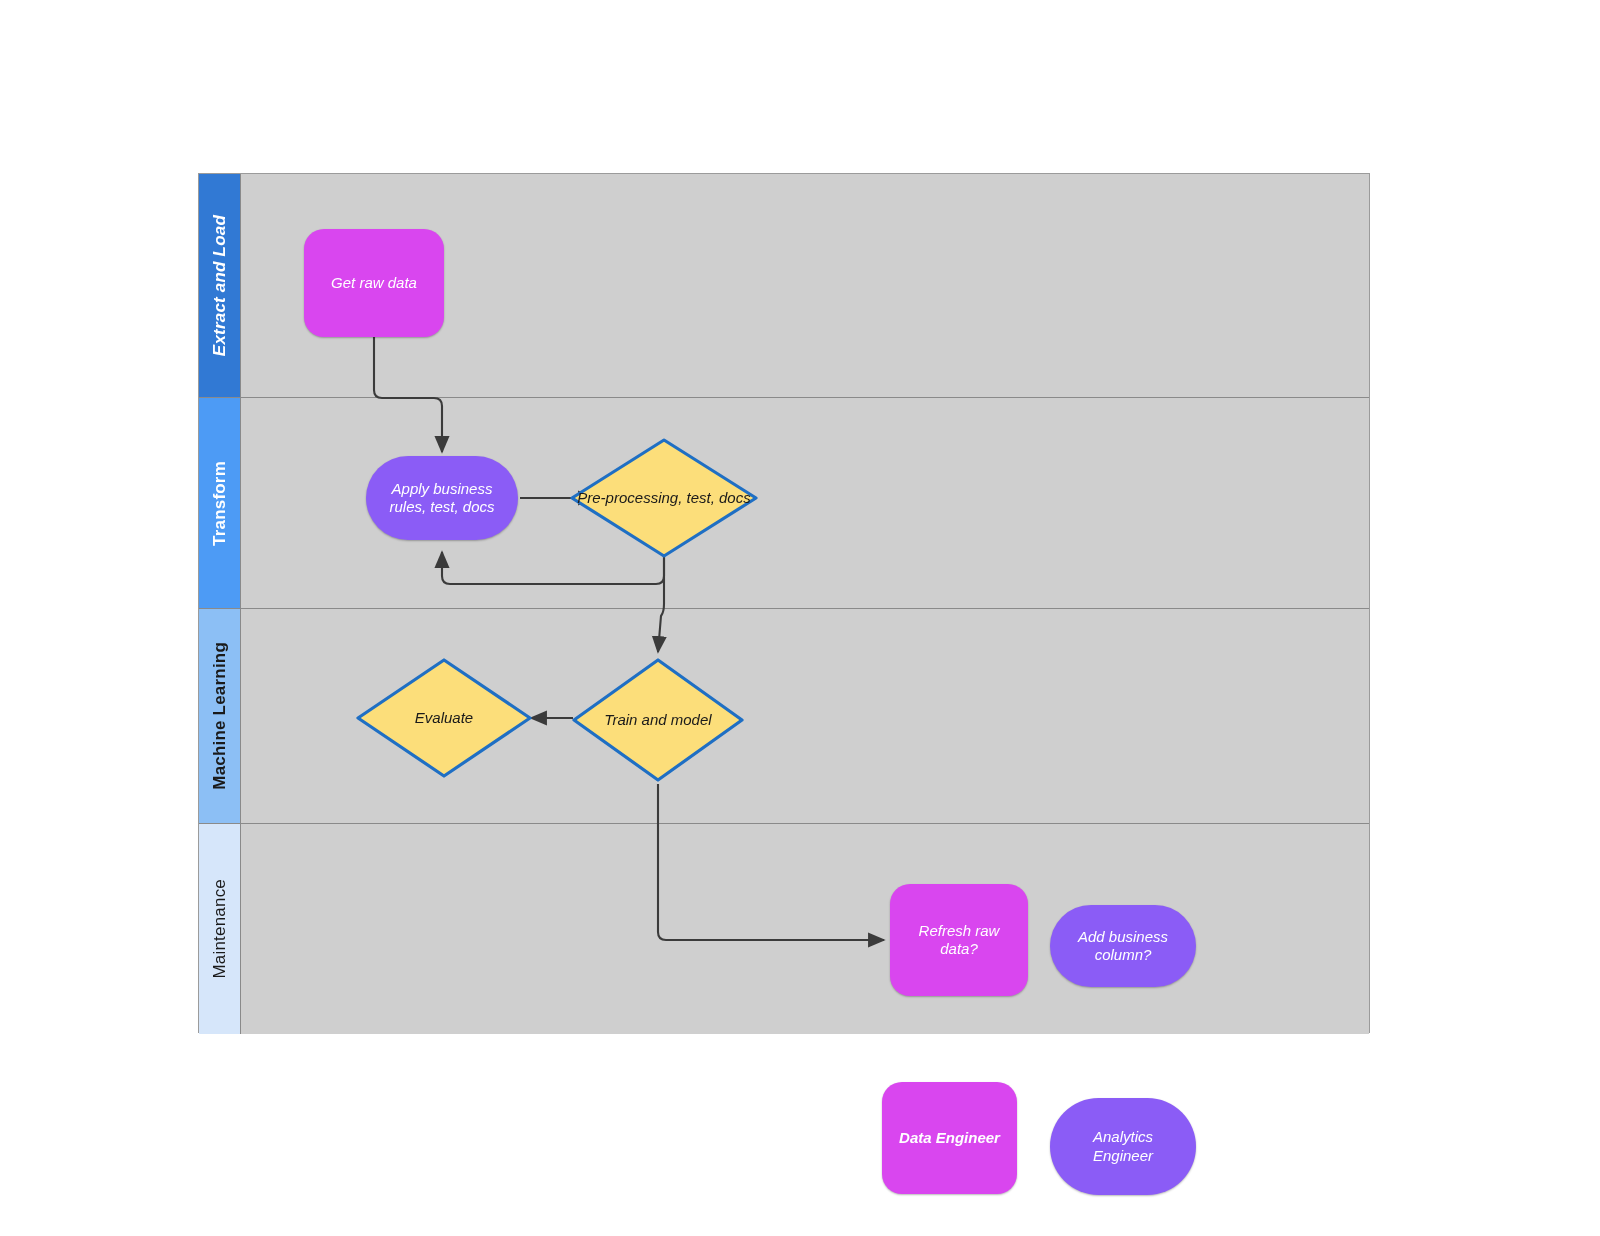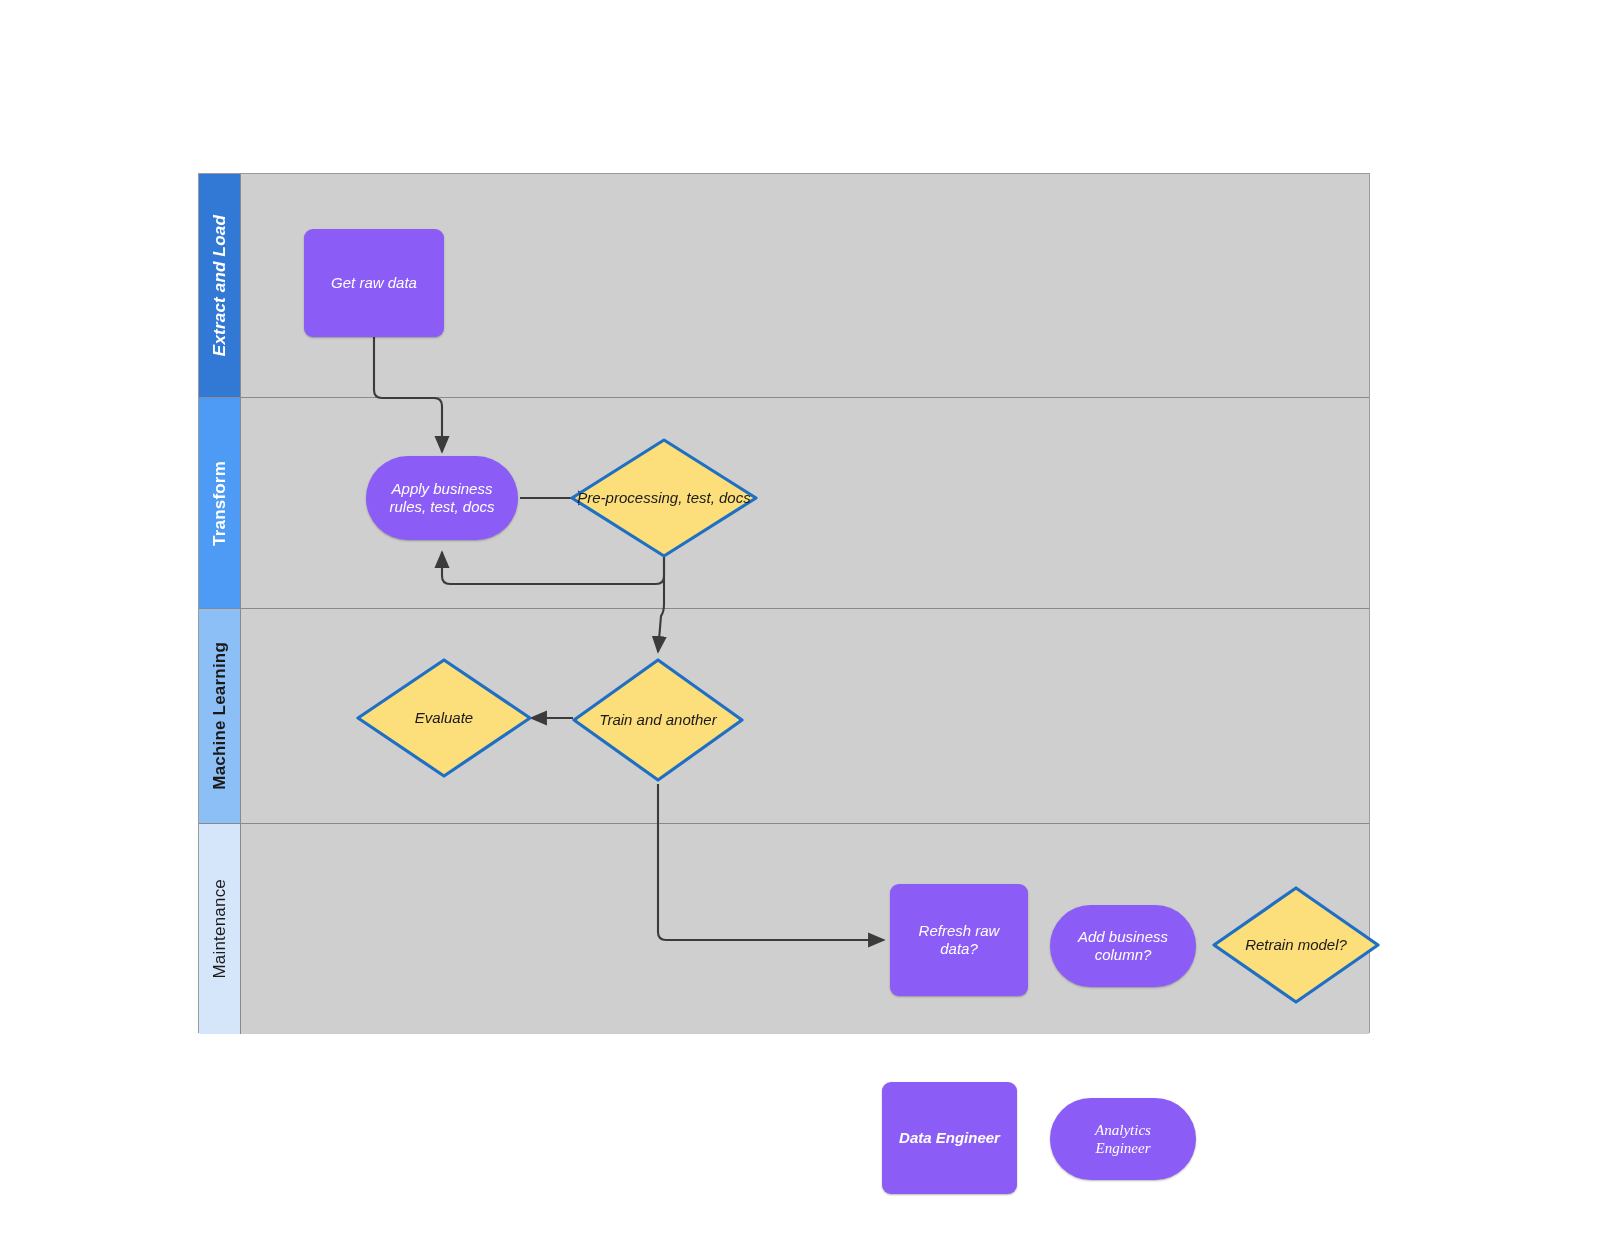--- a/index.html
+++ b/index.html
@@ -23,21 +23,21 @@
   .lane-head span{
       writing-mode:vertical-rl;transform:rotate(180deg);
       white-space:nowrap;font-size:17px;letter-spacing:.2px;}
   .lane-body{position:absolute;left:42px;top:0;right:0;height:100%;background:#cfcfcf;}
 
   
   .shape{position:absolute;box-sizing:border-box;
          display:flex;align-items:center;justify-content:center;text-align:center;
          font-style:italic;font-size:15px;line-height:1.22;}
 
-  .shape.rect{background:#8b5cf6;color:#ffffff;border-radius:9px;
+  .shape.rect{background:#d946ef;color:#ffffff;border-radius:20px;
               box-shadow:0 1px 2px rgba(0,0,0,.28);}
   .shape.pill{background:#8b5cf6;color:#ffffff;border-radius:999px;
               box-shadow:0 1px 2px rgba(0,0,0,.28);}
 
   .diamond{position:absolute;}
   .diamond svg{position:absolute;left:0;top:0;overflow:visible;}
   .diamond .dlabel{position:absolute;left:0;top:0;width:100%;height:100%;
        display:flex;align-items:center;justify-content:center;text-align:right;
        font-style:italic;font-size:15px;line-height:1.22;color:#1a1a1a;
        pointer-events:none;}
@@ -130,46 +130,38 @@
     <div class="dlabel">
         <span>Evaluate</span>
       </div>
   </div>
 
   <div class="diamond" style="left:572px;top:658px;width:172px;height:124px;">
     <svg width="172" height="124" viewBox="0 0 172 124">
       <polygon points="86,2 170,62 86,122 2,62" fill="#fcde7a" stroke="#1f6fc4" stroke-width="3.2" stroke-linejoin="round"></polygon>
     </svg>
     <div class="dlabel">
-        <span>Train and another</span>
+        <span>Train and model</span>
       </div>
   </div>
 
   <div class="shape rect" style="left:890px;top:884px;width:138px;height:112px;padding:0 12px;">
     <span>Refresh raw data?</span>
   </div>
 
   <div class="shape pill" style="left:1050px;top:905px;width:146px;height:82px;padding:0 16px;">
     <span>Add business column?</span>
   </div>
 
-  <div class="diamond" style="left:1212px;top:886px;width:168px;height:118px;">
-    <svg width="168" height="118" viewBox="0 0 168 118">
-      <polygon points="84,2 166,59 84,116 2,59" fill="#fcde7a" stroke="#1f6fc4" stroke-width="3.2" stroke-linejoin="round"></polygon>
-    </svg>
-    <div class="dlabel">
-        <span>Retrain model?</span>
-      </div>
-  </div>
 
   <div class="legend">
 
     <div class="shape rect" style="left:882px;top:1082px;width:135px;height:112px;padding:0 10px;font-weight:bold;">
       <span>Data Engineer</span>
     </div>
 
-    <div class="shape pill" style="left:1050px;top:1098px;width:146px;height:82px;padding:0 16px;font-family:Liberation Serif, serif;">
+    <div class="shape pill" style="left:1050px;top:1098px;width:146px;height:97px;padding:0 16px;">
       <span>Analytics Engineer</span>
     </div>
 
   </div>
 
 </div>
 
 </body></html>

